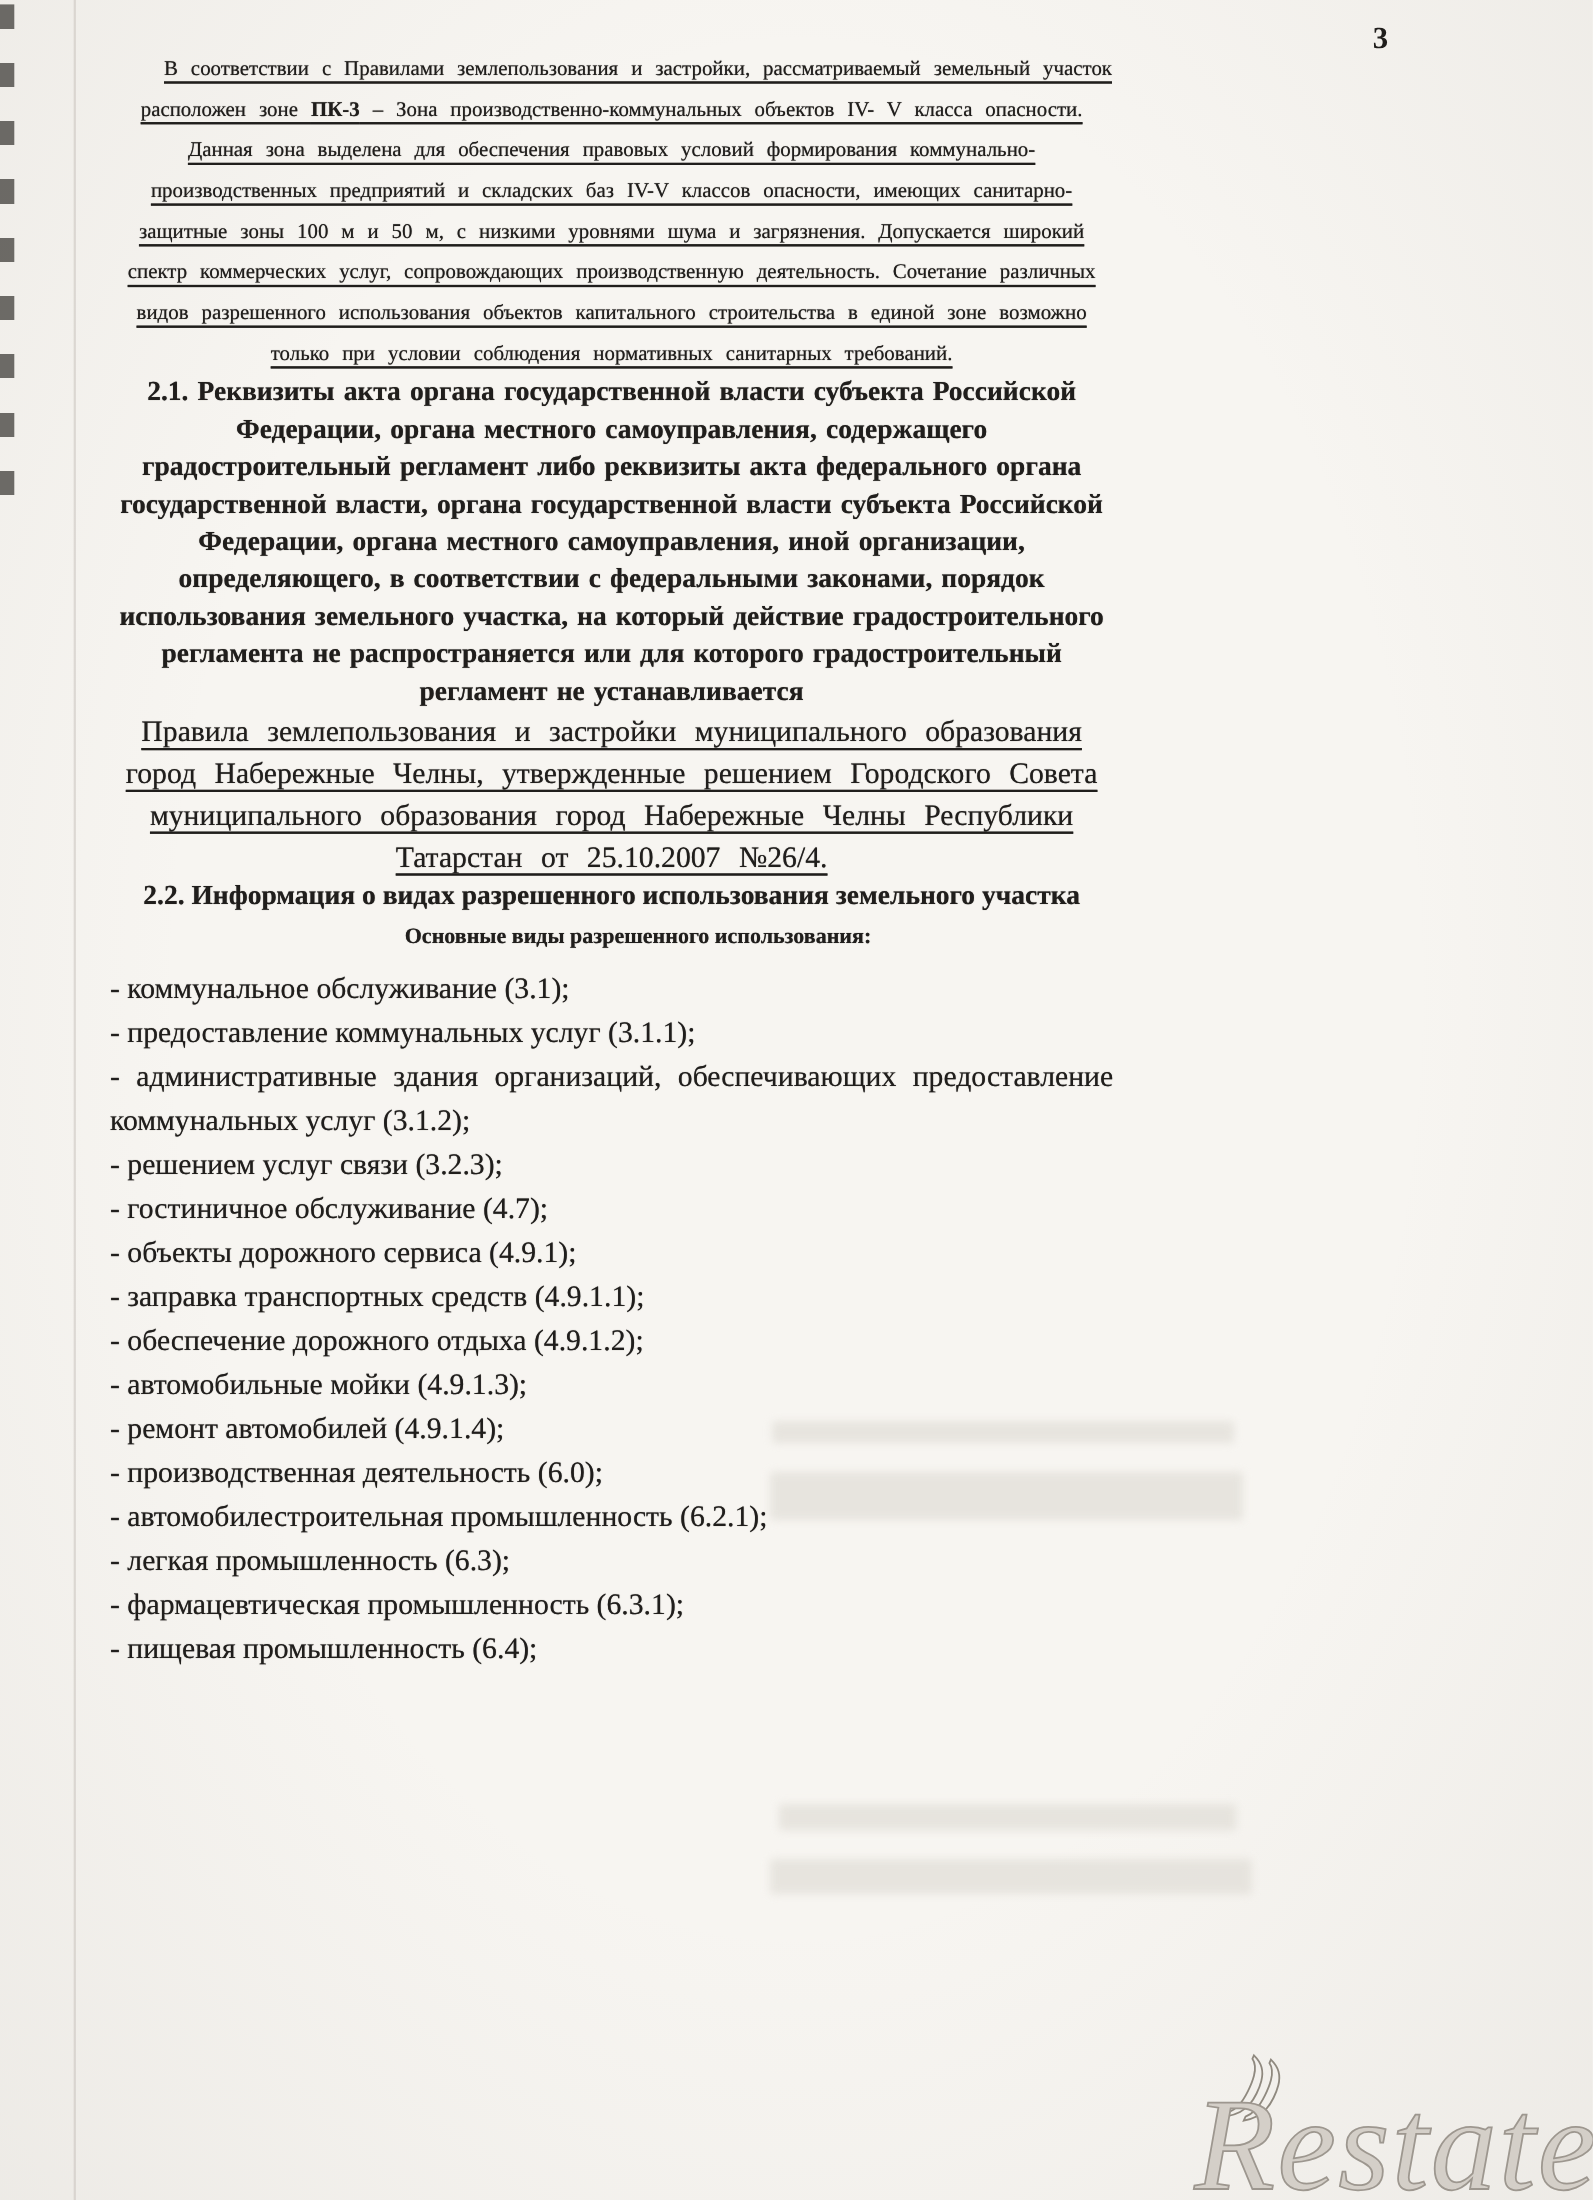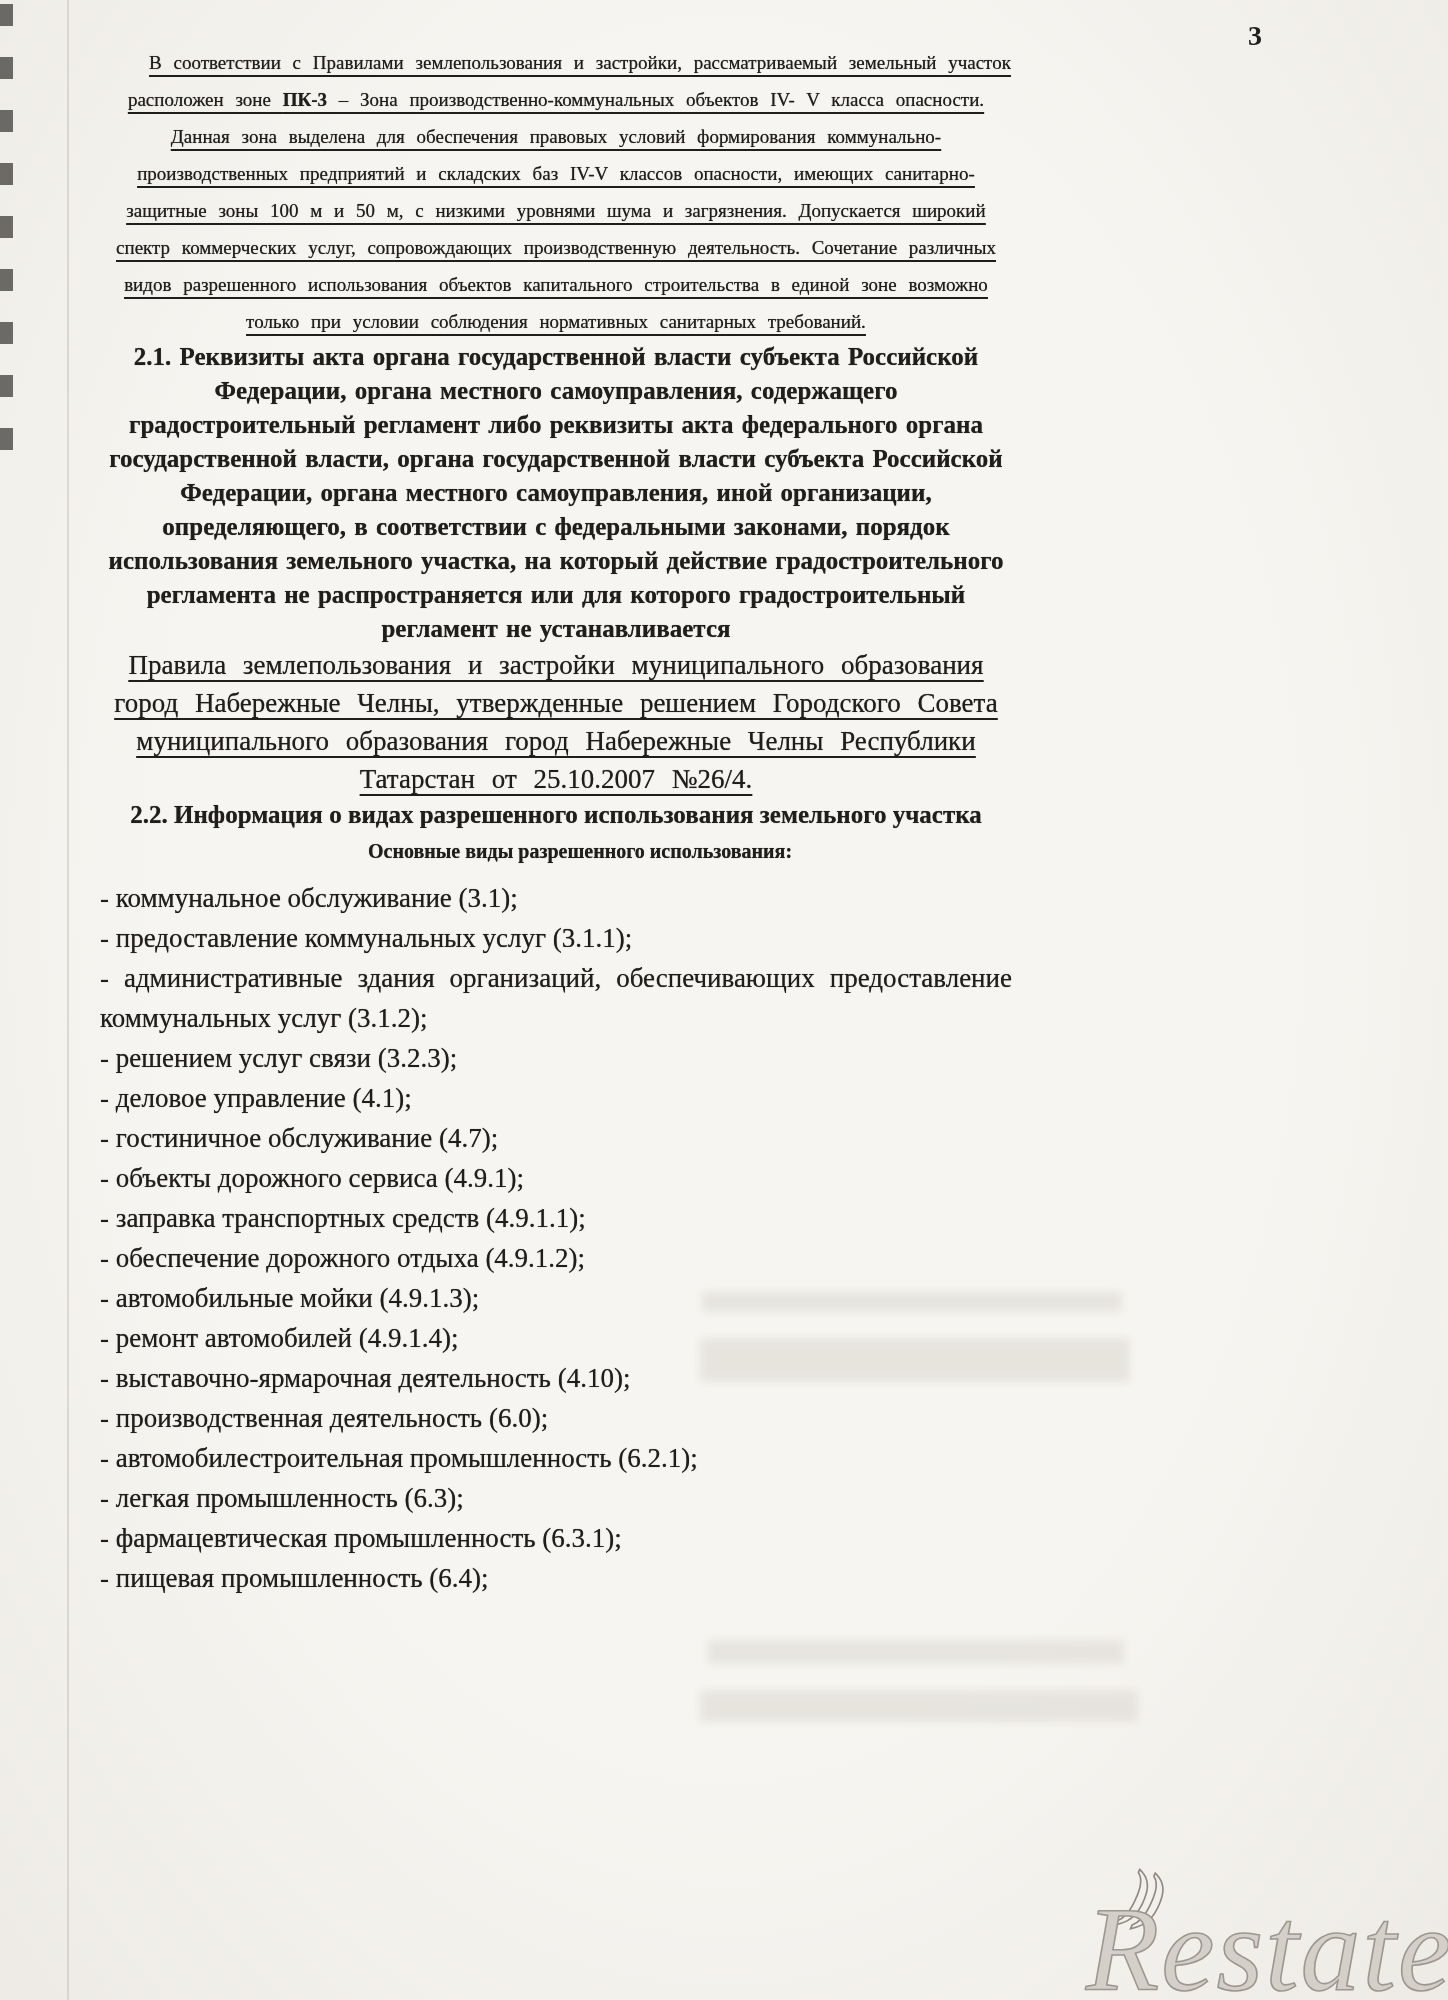--- a/index.html
+++ b/index.html
@@ -139,28 +139,26 @@
 
   <p class="s22">2.2. Информация о видах разрешенного использования земельного участка</p>
 
   <p class="uses-head">Основные виды разрешенного использования:</p>
 
   <ul class="uses">
     <li>- коммунальное обслуживание (3.1);</li>
     <li>- предоставление коммунальных услуг (3.1.1);</li>
     <li>- административные здания организаций, обеспечивающих предоставление коммунальных услуг (3.1.2);</li>
     <li>- решением услуг связи (3.2.3);</li>
-    <li>- деловое управление (4.1);</li>
     <li>- гостиничное обслуживание (4.7);</li>
     <li>- объекты дорожного сервиса (4.9.1);</li>
     <li>- заправка транспортных средств (4.9.1.1);</li>
     <li>- обеспечение дорожного отдыха (4.9.1.2);</li>
     <li>- автомобильные мойки (4.9.1.3);</li>
     <li>- ремонт автомобилей (4.9.1.4);</li>
-    <li>- выставочно-ярмарочная деятельность (4.10);</li>
     <li>- производственная деятельность (6.0);</li>
     <li>- автомобилестроительная промышленность (6.2.1);</li>
     <li>- легкая промышленность (6.3);</li>
     <li>- фармацевтическая промышленность (6.3.1);</li>
     <li>- пищевая промышленность (6.4);</li>
   </ul>
 
 </div>
 
 <div class="watermark-swoosh">))</div>

